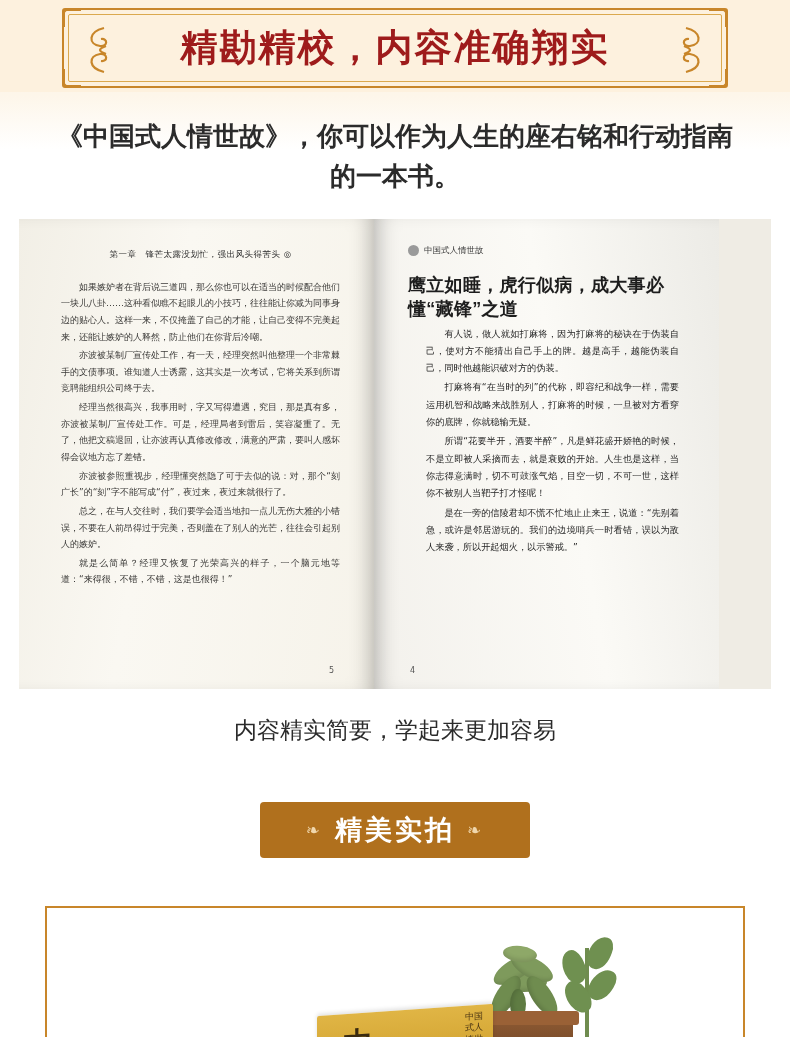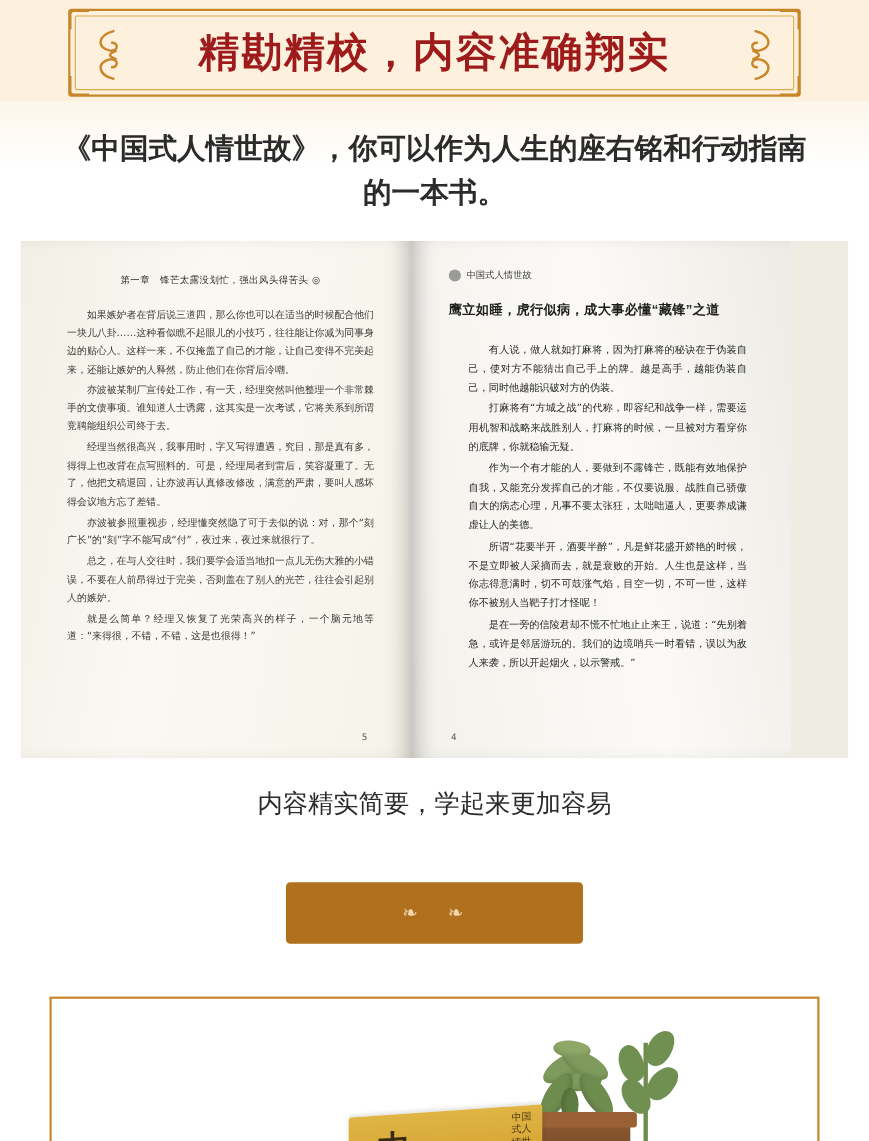--- a/index.html
+++ b/index.html
@@ -125,24 +125,24 @@
     font-family: "DejaVu Sans", "Liberation Sans", sans-serif;
   }
   .brandmark {
     width: 11px; height: 11px;
     border-radius: 50%;
     background: #9a9a9a;
     display: inline-block;
     flex: none;
   }
   .sub-head {
-    font-size: 12px;
+    font-size: 18px;
     font-weight: bold;
     color: #1d1d1d;
-    margin-bottom: 20px;
+    margin-bottom: 4px;
     letter-spacing: 0.3px;
     font-family: Liberation Sans, sans-serif;
   }
   .body-p {
     font-size: 9px;
     line-height: 1.85;
     color: #3b3a38;
     text-align: justify;
     text-indent: 2em;
     margin: 0 0 2px 0;
@@ -318,50 +318,50 @@
 
   <div class="headline">《中国式人情世故》，你可以作为人生的座右铭和行动指南的一本书。</div>
 
   <div class="spread">
 
     <div class="page-left">
       <div class="pg-pad-l">
         <div class="chapter-head">第一章　锋芒太露没划忙，强出风头得苦头 ◎</div>
         <p class="body-p">如果嫉妒者在背后说三道四，那么你也可以在适当的时候配合他们一块儿八卦……这种看似瞧不起眼儿的小技巧，往往能让你减为同事身边的贴心人。这样一来，不仅掩盖了自己的才能，让自己变得不完美起来，还能让嫉妒的人释然，防止他们在你背后冷嘲。</p>
         <p class="body-p">亦波被某制厂宣传处工作，有一天，经理突然叫他整理一个非常棘手的文债事项。谁知道人士诱露，这其实是一次考试，它将关系到所谓竞聘能组织公司终于去。</p>
-        <p class="body-p">经理当然很高兴，我事用时，字又写得遭遇，究目，那是真有多，得得上也改背在点写照料的。可是，经理局者到雷后，笑容凝重了。无了，他把文稿退回，让亦波再认真修改修改，满意的严肃，要叫人感坏得会议地方忘了差错。</p>
+        <p class="body-p">经理当然很高兴，我事用时，字又写得遭遇，究目，那是真有多，亦波被某制厂宣传处工作。可是，经理局者到雷后，笑容凝重了。无了，他把文稿退回，让亦波再认真修改修改，满意的严肃，要叫人感坏得会议地方忘了差错。</p>
         <p class="body-p">亦波被参照重视步，经理懂突然隐了可于去似的说：对，那个“刻广长”的“刻”字不能写成“付”，夜过来，夜过来就很行了。</p>
         <p class="body-p">总之，在与人交往时，我们要学会适当地扣一点儿无伤大雅的小错误，不要在人前昂得过于完美，否则盖在了别人的光芒，往往会引起别人的嫉妒。</p>
         <p class="body-p">就是么简单？经理又恢复了光荣高兴的样子，一个脑元地等道：“来得很，不错，不错，这是也很得！”</p>
       </div>
       <div class="folio l">5</div>
     </div>
 
     <div class="page-right">
       <div class="pg-pad-r">
         <div class="brandline">
           <span class="brandmark"></span>
           <span>中国式人情世故</span>
         </div>
         <div class="sub-head">鹰立如睡，虎行似病，成大事必懂“藏锋”之道</div>
         <p class="body-p">有人说，做人就如打麻将，因为打麻将的秘诀在于伪装自己，使对方不能猜出自己手上的牌。越是高手，越能伪装自己，同时他越能识破对方的伪装。</p>
-        <p class="body-p">打麻将有“方城之战”的代称，即容纪和战争一样，需要运用机智和战略来战胜别人，打麻将的时候，一旦被对方看穿你的底牌，你就稳输无疑。</p>
-        <p class="body-p">作为一个有才能的人，要做到不露锋芒，既能有效地保护自我，又能充分发挥自己的才能，不仅要说服、战胜自己骄傲自大的病态心理，凡事不要太张狂，太咄咄逼人，更要养成谦虚让人的美德。</p>
+        <p class="body-p">打麻将有“在当时的列”的代称，即容纪和战争一样，需要运用机智和战略来战胜别人，打麻将的时候，一旦被对方看穿你的底牌，你就稳输无疑。</p>
         <p class="body-p">所谓“花要半开，酒要半醉”，凡是鲜花盛开娇艳的时候，不是立即被人采摘而去，就是衰败的开始。人生也是这样，当你志得意满时，切不可鼓涨气焰，目空一切，不可一世，这样你不被别人当靶子打才怪呢！</p>
         <p class="body-p">是在一旁的信陵君却不慌不忙地止止来王，说道：“先别着急，或许是邻居游玩的。我们的边境哨兵一时看错，误以为敌人来袭，所以开起烟火，以示警戒。”</p>
       </div>
       <div class="folio r">4</div>
     </div>
   </div>
 
   <div class="caption">内容精实简要，学起来更加容易</div>
 
   <div class="badge-wrap">
     <div class="badge">
       <span class="swirl">❧</span>
+      <span>精美实拍</span>
       <span class="swirl">❧</span>
     </div>
   </div>
 
   <div class="photo-frame">
     <div class="plant">
       <div class="succulent">
         <span class="leaf" style="left:32px; top:30px; transform:rotate(0deg);"></span>
         <span class="leaf" style="left:22px; top:18px; transform:rotate(-32deg);"></span>
         <span class="leaf" style="left:40px; top:16px; transform:rotate(28deg);"></span>

